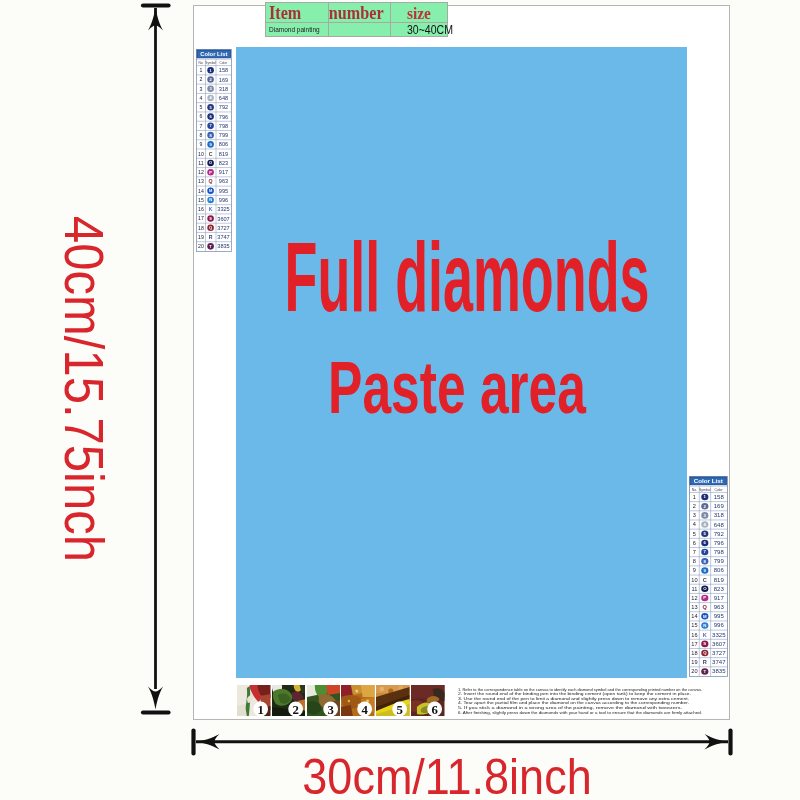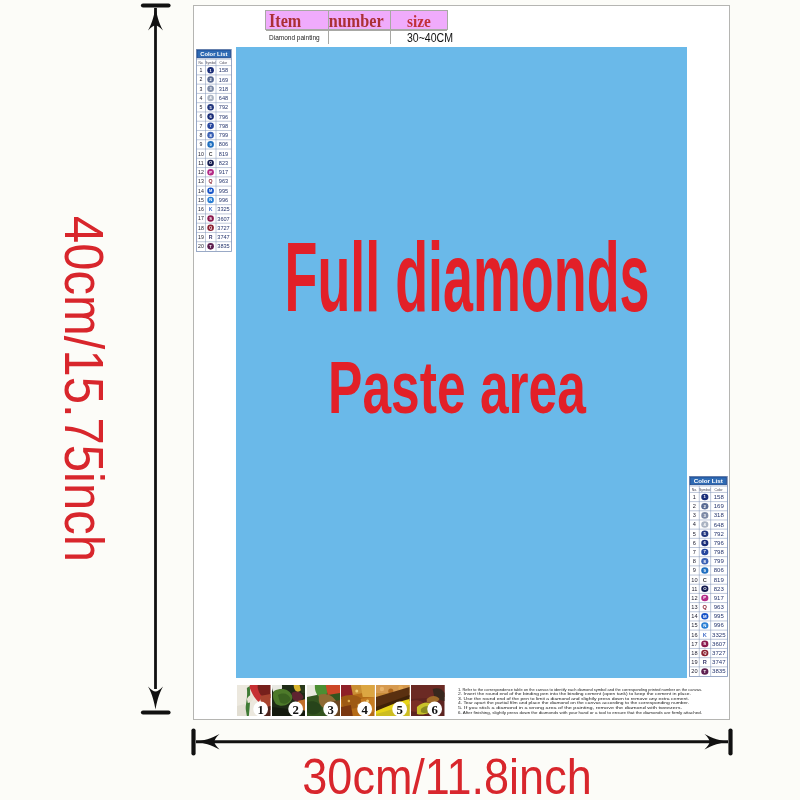--- a/index.html
+++ b/index.html
@@ -14,21 +14,21 @@
 <div class="abs" style="left:236px;top:47px;width:451px;height:631px;background:#6ab9e9;"></div>
 
 <div class="abs" style="left:467px;top:240px;width:0;height:0;">
     <div style="position:absolute;left:-400px;top:0;width:800px;height:99px;line-height:99px;text-align:center;color:#e22028;font-size:99px;font-weight:bold;white-space:nowrap;transform:scaleX(0.544);transform-origin:50% 0;"><span style="position:relative;top:-13px;">Full diamonds</span></div>
   </div>
 
 <div class="abs" style="left:457px;top:360px;width:0;height:0;">
     <div style="position:absolute;left:-400px;top:0;width:800px;height:75px;line-height:75px;text-align:center;color:#e22028;font-size:75px;font-weight:bold;white-space:nowrap;transform:scaleX(0.687);transform-origin:50% 0;"><span style="position:relative;top:-10px;">Paste area</span></div>
   </div>
 
-<div class="abs" style="left:265px;top:10px;width:183px;height:20px;background:#f0abfc;border:1px solid #a8a8a4;box-sizing:border-box;">
+<div class="abs" style="left:265px;top:2px;width:183px;height:35px;background:#86efac;border:1px solid #a8a8a4;box-sizing:border-box;">
   <div style="position:absolute;left:0;top:19px;width:181px;height:1px;background:#a8a8a4;"></div>
   <div style="position:absolute;left:62px;top:0;width:1px;height:33px;background:#a8a8a4;"></div>
   <div style="position:absolute;left:124px;top:0;width:1px;height:33px;background:#a8a8a4;"></div>
 
   <div style="position:absolute;left:3px;top:1px;width:62px;height:18px;font-family:'Liberation Serif',serif;font-weight:bold;color:#ab3035;font-size:19px;line-height:18px;transform:scaleX(0.85);transform-origin:0 50%;">Item</div>
 
   <div style="position:absolute;left:31px;top:1px;width:62px;height:18px;text-align:center;font-family:'Liberation Serif',serif;font-weight:bold;color:#ab3035;font-size:19px;line-height:18px;transform:scaleX(0.85);transform-origin:50% 50%;"><span style="position:relative;left:32px;">number</span></div>
 
   <div style="position:absolute;left:124px;top:2px;width:58px;height:17px;text-align:center;font-family:'Liberation Serif',serif;font-weight:bold;color:#c03038;font-size:17px;line-height:17px;transform:scaleX(0.9);transform-origin:50% 50%;">size</div>
 

